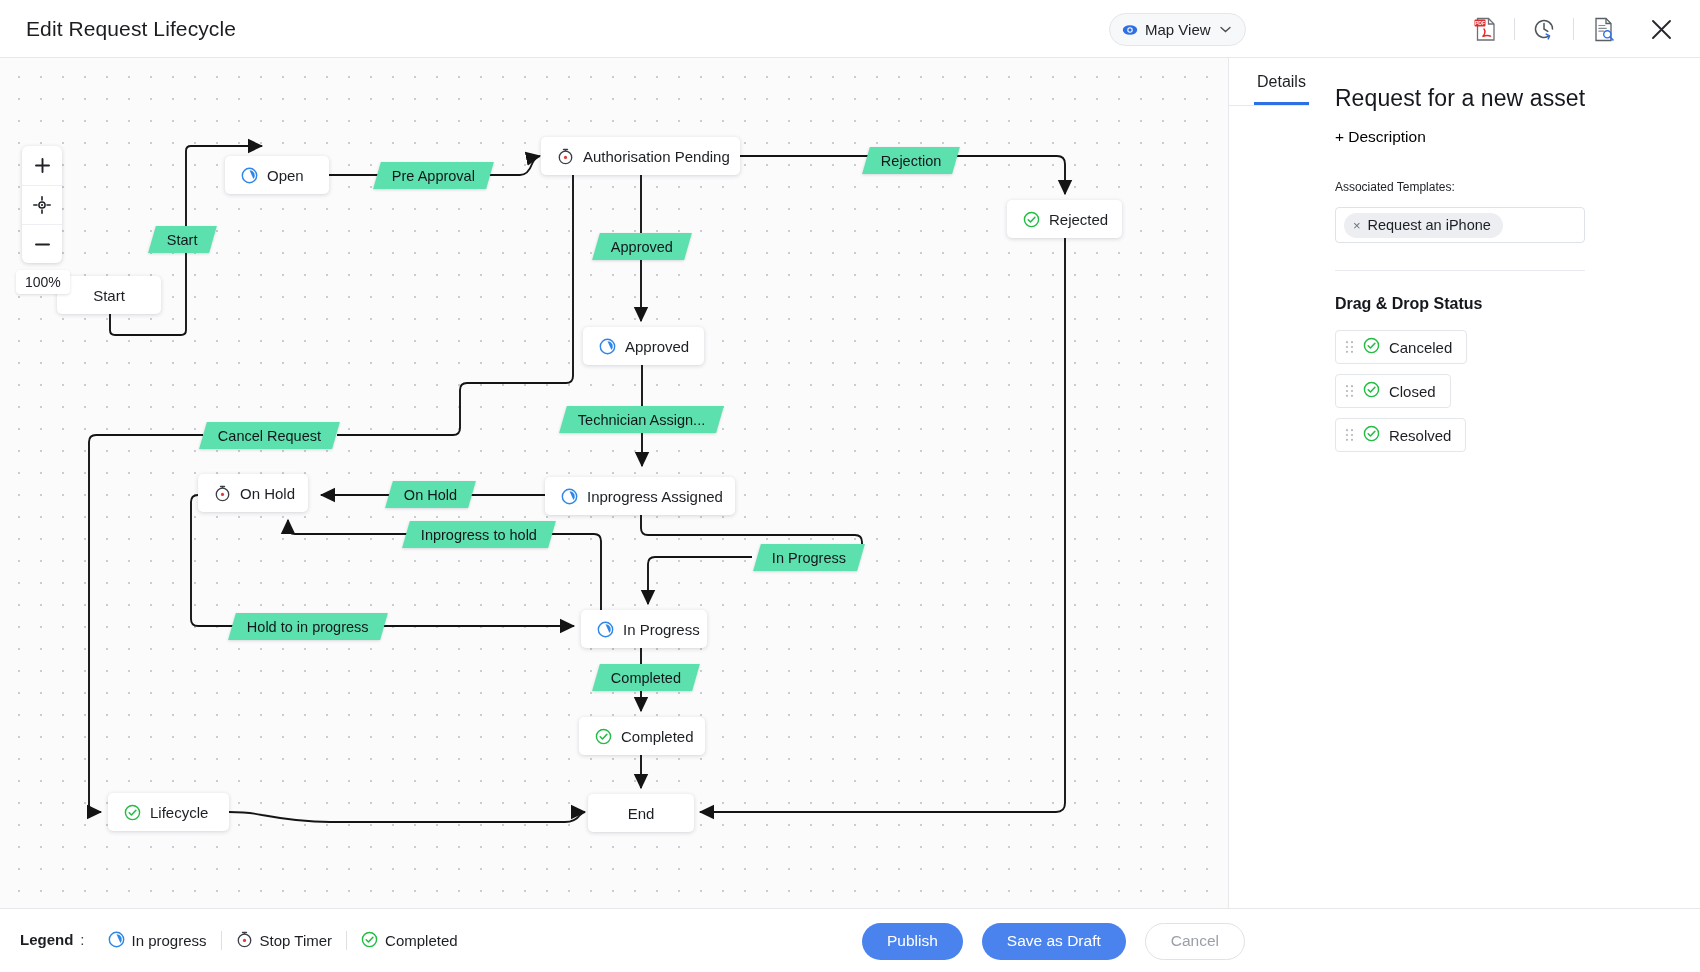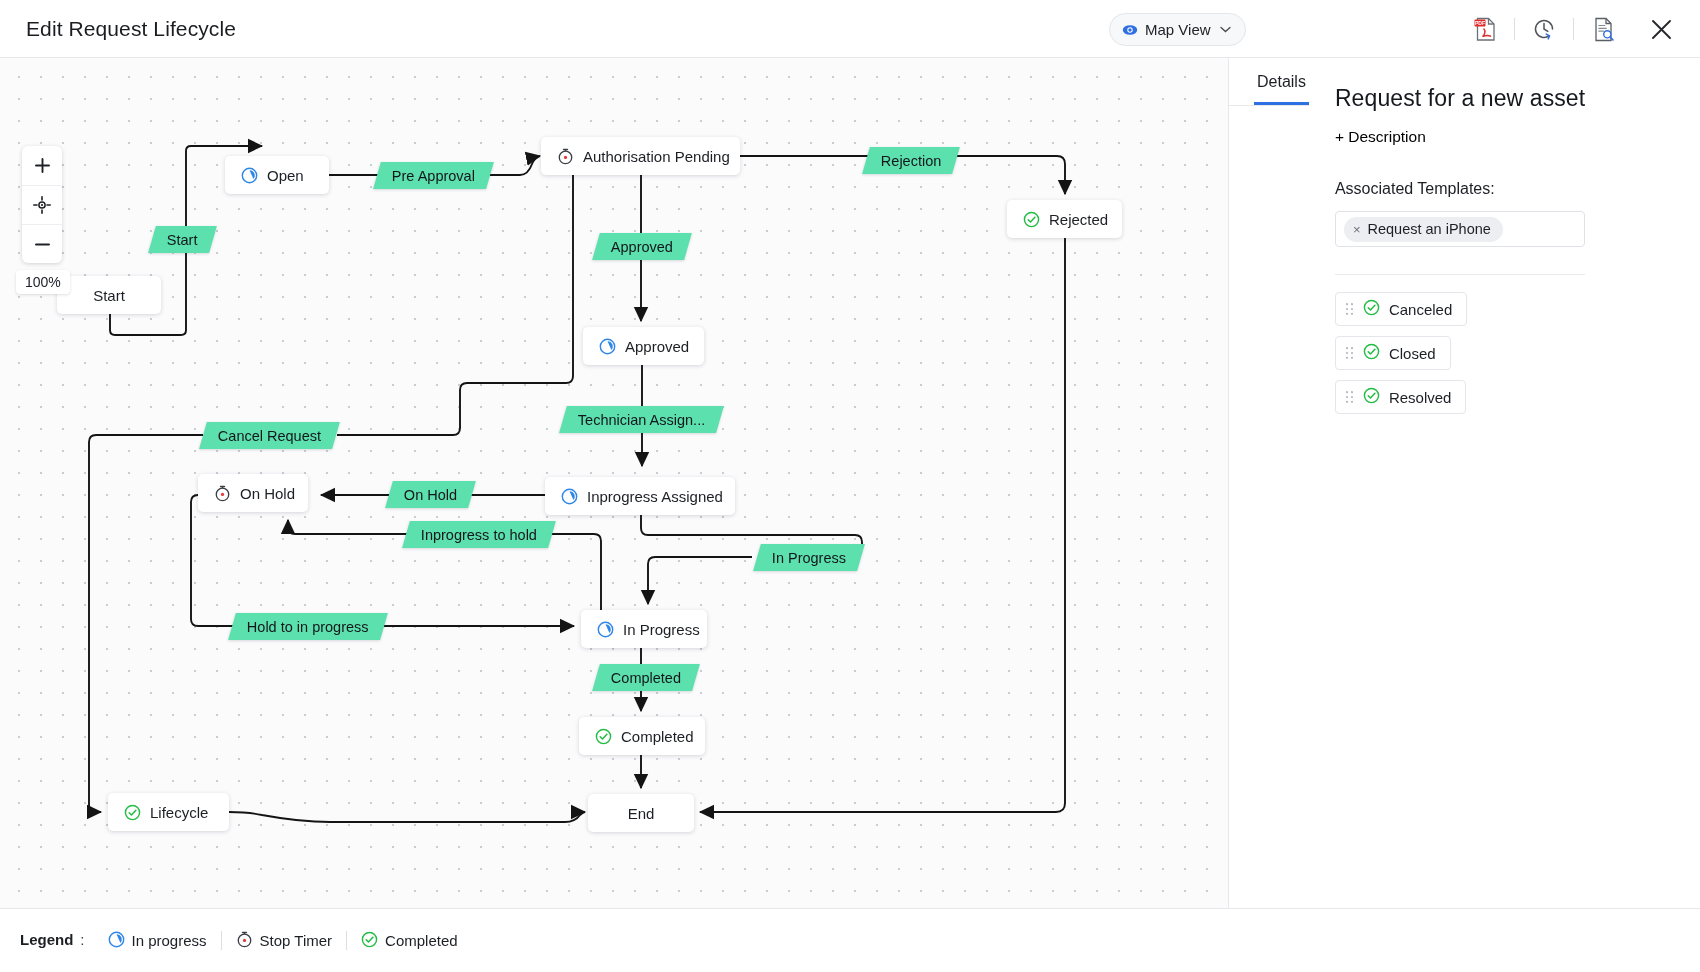--- a/index.html
+++ b/index.html
@@ -98,21 +98,21 @@
   
   .panel { flex: 1; background: #fff; display: flex; flex-direction: row; min-width: 0; }
   .panel-tabs { height: 48px; display: flex; align-items: flex-end; border-bottom: 1px solid #e6e8ec; padding-left: 25px; }
   .panel-tab {
     font-size: 16px; color: #1c1f24; padding: 0 3px 11px 3px; cursor: pointer;
     border-bottom: 3px solid #2f6fe4;
   }
   .panel-body { padding: 27px 26px 0 26px; }
   .panel-h1 { font-size: 23px; color: #15181d; font-weight: 400; letter-spacing: .1px; }
   .panel-desc { margin-top: 16px; font-size: 15.5px; color: #000000; cursor: pointer; }
-  .panel-label { margin-top: 34px; font-size: 16px; color: #1c1f24; }
+  .panel-label { margin-top: 34px; font-size: 12px; color: #1c1f24; }
   .tmpl-box {
     margin-top: 13px; border: 1px solid #dfe2e7; border-radius: 4px;
     height: 36px; display: flex; align-items: center; padding: 0 8px;
   }
   .chip {
     display: inline-flex; align-items: center; gap: 7px;
     background: #eceef2; border-radius: 13px; height: 25px; padding: 0 12px 0 9px;
     font-size: 14.5px; color: #1c1f24; cursor: pointer;
   }
   .chip .x { font-size: 13px; color: #6c7179; line-height: 1; }
@@ -423,20 +423,21 @@
         <div class="panel-h1">Request for a new asset</div>
         <div class="panel-desc">+ Description</div>
         <div class="panel-label">Associated Templates:</div>
         <div class="tmpl-box">
           <span class="chip">
             <span class="x">×</span>
             <span>Request an iPhone</span>
           </span>
         </div>
         <div class="panel-div"></div>
+        <div class="dnd-title">Drag &amp; Drop Status</div>
         <div class="dnd-list">
 
           <div class="dnd-item">
             <span>
               <svg class="grip" viewBox="0 0 9 14">
                 <g fill="#b4b8bf">
                     <circle cx="2" cy="2.2" r="1.1"></circle>
                     <circle cx="7" cy="2.2" r="1.1"></circle>
                 <circle cx="2" cy="7" r="1.1"></circle>
                     <circle cx="7" cy="7" r="1.1"></circle>
@@ -536,15 +537,20 @@
         <span>
           <svg width="17" height="17" viewBox="0 0 18 18">
             <circle cx="9" cy="9" r="7.5" fill="#fff" stroke="#22bb44" stroke-width="1.5"></circle>
             <path d="M5.5 9.2 L7.9 11.6 L12.6 6.6" fill="none" stroke="#22bb44" stroke-width="1.6" stroke-linecap="round" stroke-linejoin="round"></path>
           </svg>
         </span>
         <span>Completed</span>
       </span>
     </div>
 
+    <div class="btns">
+      <button class="btn primary">Publish</button>
+      <button class="btn primary">Save as Draft</button>
+      <button class="btn ghost">Cancel</button>
+    </div>
   </div>
 
 </div>
 
 </body></html>

